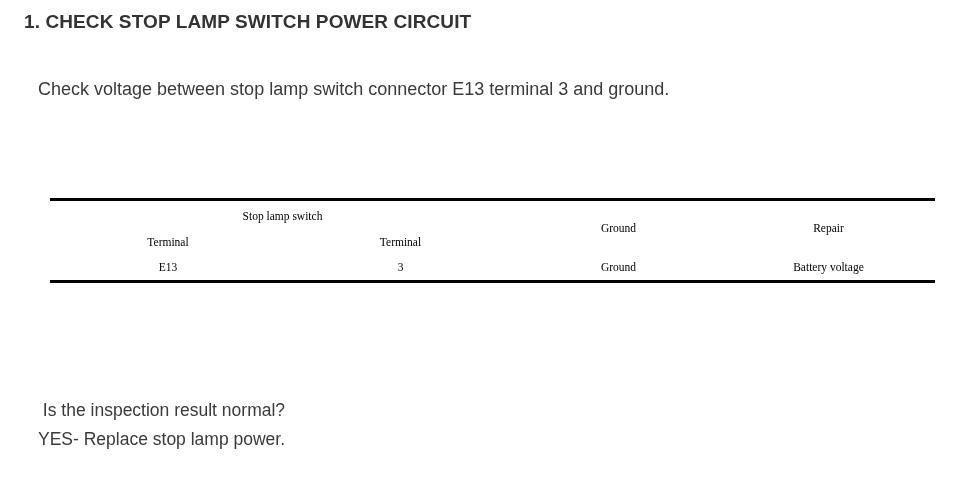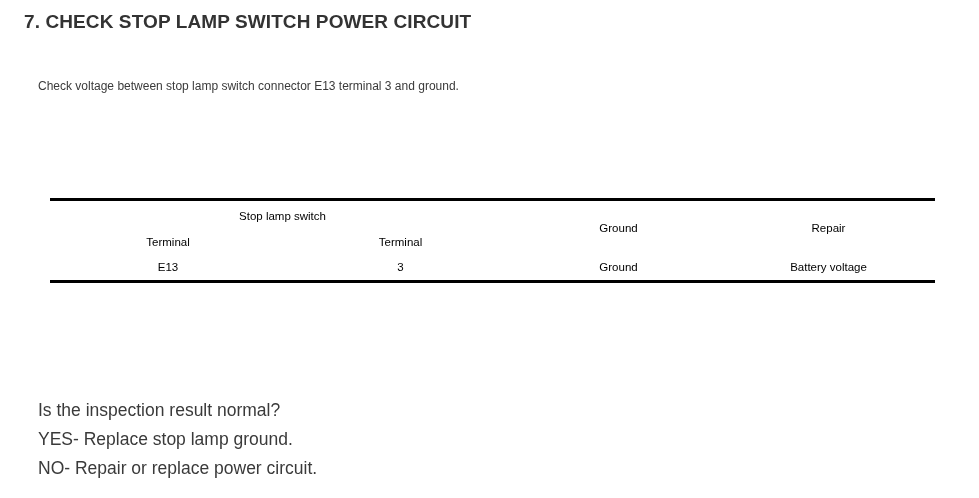--- a/index.html
+++ b/index.html
@@ -30,21 +30,21 @@
     color: #333333;
     letter-spacing: 0.1px;
     white-space: nowrap;
   }
 
   
   .instruction {
     position: absolute;
     left: 38px;
     top: 79px;
-    font-size: 12px;
+    font-size: 18px;
     color: #3a3a3a;
     white-space: nowrap;
   }
 
   
   .spec-table-wrap {
     position: absolute;
     left: 50px;
     top: 198px;
     width: 885px;
@@ -82,39 +82,39 @@
   tr.row-data    td { height: 26px; margin-top: 47px; }
 
   
   .sep-dark   { border-bottom: 1.5px solid #1a1a1a; }
   .sep-gray   { border-bottom: 1.5px solid #8c8c8c; }
 
   
   .vdiv-dark  { border-right: 1.5px solid #1a1a1a; }
   .vdiv-gray  { border-right: 1.5px solid #6e6e6e; }
 
-  .cell-pad { padding: 0 6px; }
+  .cell-pad { padding: 0 6px; font-family: Liberation Serif, serif; }
 
   
   .conclusion {
     position: absolute;
     left: 38px;
     top: 396px;
     font-size: 17.5px;
     color: #3a3a3a;
     line-height: 29px;
   }
-  .conclusion div { white-space: nowrap; }
+  .conclusion div { white-space: nowrap; text-align: right; }
 </style>
 </head>
 <body>
 
 <div class="page">
 
-  <div class="step-heading">7. CHECK STOP LAMP SWITCH POWER CIRCUIT</div>
+  <div class="step-heading">1. CHECK STOP LAMP SWITCH POWER CIRCUIT</div>
 
   <div class="instruction">Check voltage between stop lamp switch connector E13 terminal 3 and ground.</div>
 
   <div class="spec-table-wrap">
     <div class="rule-top"></div>
     <table class="spec-table">
       <colgroup>
         <col style="width:236px">
         <col style="width:229px">
         <col style="width:207px">
@@ -136,17 +136,16 @@
           <td class="vdiv-dark cell-pad">Ground</td>
           <td class="cell-pad">Battery voltage</td>
         </tr>
       </tbody>
     </table>
     <div class="rule-bottom"></div>
   </div>
 
   <div class="conclusion">
     <div>Is the inspection result normal?</div>
-    <div>YES- Replace stop lamp ground.</div>
-    <div>NO- Repair or replace power circuit.</div>
+    <div>YES- Replace stop lamp power.</div>
   </div>
 
 </div>
 
 </body></html>

